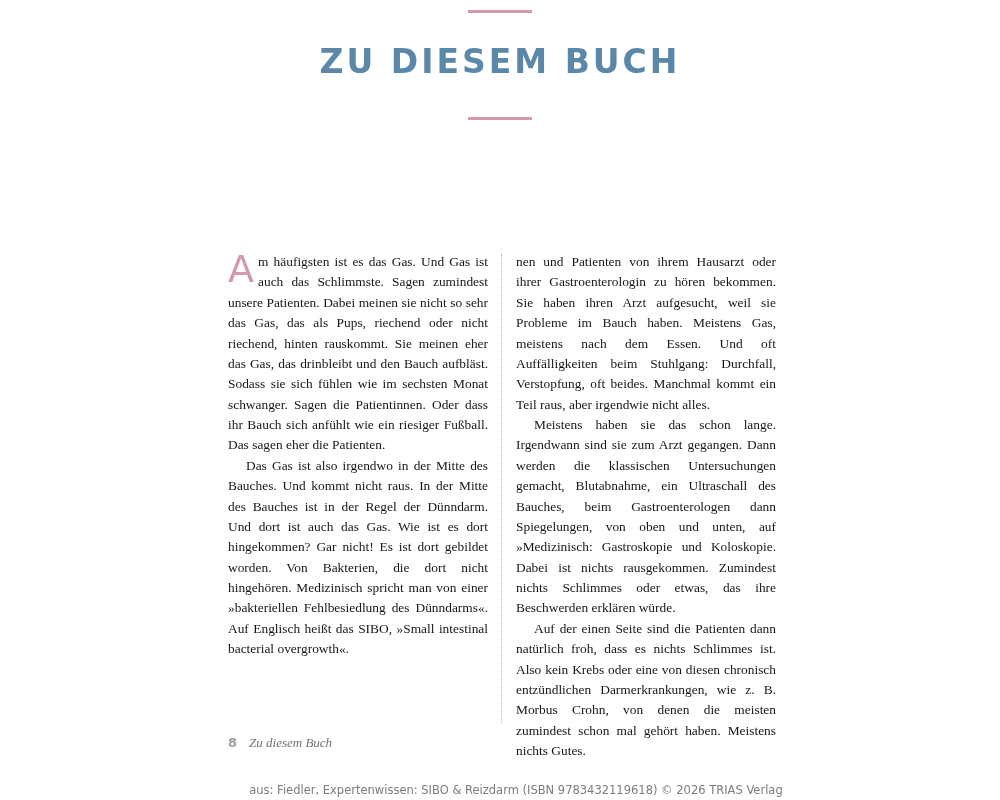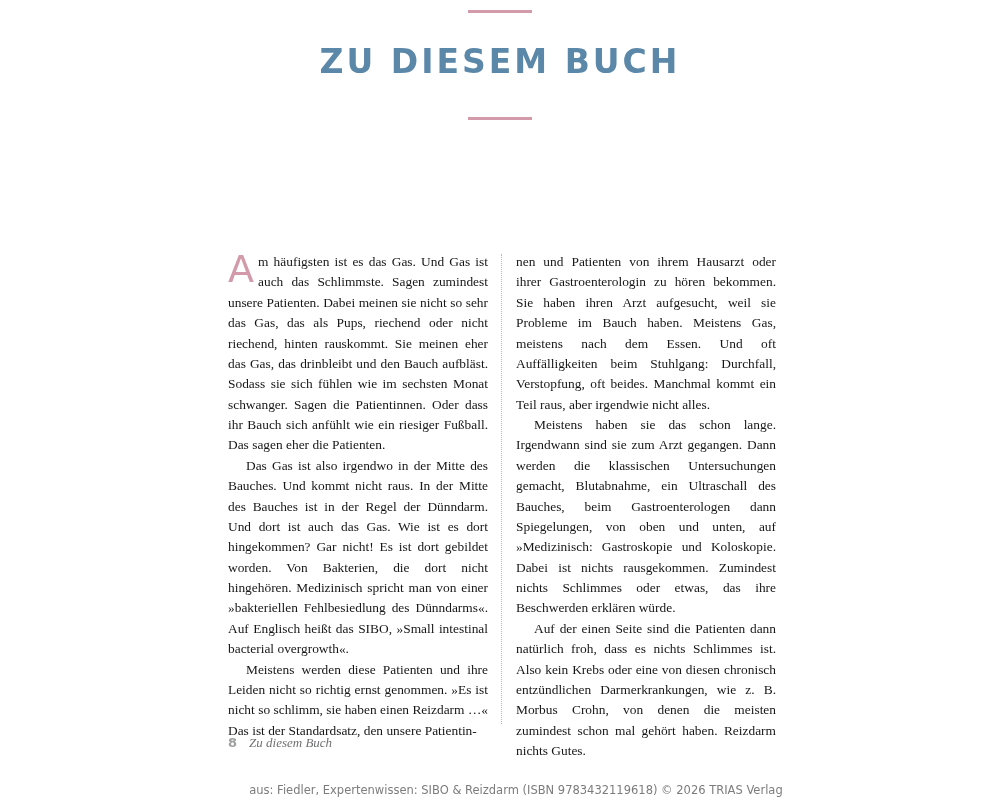--- a/index.html
+++ b/index.html
@@ -138,27 +138,26 @@
 
   <div class="chapter-title">ZU DIESEM BUCH</div>
 
   <div class="rule-bottom"></div>
 
   <div class="columns">
 
     <div class="column left">
       <p class="dropcap-para"><span class="dropcap">A</span><span>m häufigsten ist es das Gas. Und Gas ist auch das Schlimmste. Sagen zumindest unsere Patienten. Dabei meinen sie nicht so sehr das Gas, das als Pups, riechend oder nicht riechend, hinten rauskommt. Sie meinen eher das Gas, das drinbleibt und den Bauch aufbläst. Sodass sie sich fühlen wie im sechsten Monat schwanger. Sagen die Patientinnen. Oder dass ihr Bauch sich anfühlt wie ein riesiger Fußball. Das sagen eher die Patienten.</span></p>
       <p>Das Gas ist also irgendwo in der Mitte des Bauches. Und kommt nicht raus. In der Mitte des Bauches ist in der Regel der Dünndarm. Und dort ist auch das Gas. Wie ist es dort hingekommen? Gar nicht! Es ist dort gebildet worden. Von Bakterien, die dort nicht hingehören. Medizinisch spricht man von einer »bakteriellen Fehlbesiedlung des Dünndarms«. Auf Englisch heißt das SIBO, »Small intestinal bacterial overgrowth«.</p>
-      <p>Meistens werden diese Patienten und ihre Leiden nicht so richtig ernst genommen. »Es ist nicht so schlimm, sie haben einen Reizdarm …« Das ist der Standardsatz, den unsere Patientin-</p>
     </div>
 
     <div class="column right">
       <p>nen und Patienten von ihrem Hausarzt oder ihrer Gastroenterologin zu hören bekommen. Sie haben ihren Arzt aufgesucht, weil sie Probleme im Bauch haben. Meistens Gas, meistens nach dem Essen. Und oft Auffälligkeiten beim Stuhlgang: Durchfall, Verstopfung, oft beides. Manchmal kommt ein Teil raus, aber irgendwie nicht alles.</p>
       <p>Meistens haben sie das schon lange. Irgendwann sind sie zum Arzt gegangen. Dann werden die klassischen Untersuchungen gemacht, Blutabnahme, ein Ultraschall des Bauches, beim Gastroenterologen dann Spiegelungen, von oben und unten, auf »Medizinisch: Gastroskopie und Koloskopie. Dabei ist nichts rausgekommen. Zumindest nichts Schlimmes oder etwas, das ihre Beschwerden erklären würde.</p>
-      <p>Auf der einen Seite sind die Patienten dann natürlich froh, dass es nichts Schlimmes ist. Also kein Krebs oder eine von diesen chronisch entzündlichen Darmerkrankungen, wie z. B. Morbus Crohn, von denen die meisten zumindest schon mal gehört haben. Reizdarm nichts Gutes.</p>
+      <p>Auf der einen Seite sind die Patienten dann natürlich froh, dass es nichts Schlimmes ist. Also kein Krebs oder eine von diesen chronisch entzündlichen Darmerkrankungen, wie z. B. Morbus Crohn, von denen die meisten zumindest schon mal gehört haben. Meistens nichts Gutes.</p>
     </div>
 
   </div>
 
   <div class="folio">
     <span class="folio-number">8</span>
     <span class="folio-title">Zu diesem Buch</span>
   </div>
 
   <div class="source-line">aus: Fiedler, Expertenwissen: SIBO &amp; Reizdarm (ISBN 9783432119618) © 2026 TRIAS Verlag</div>

